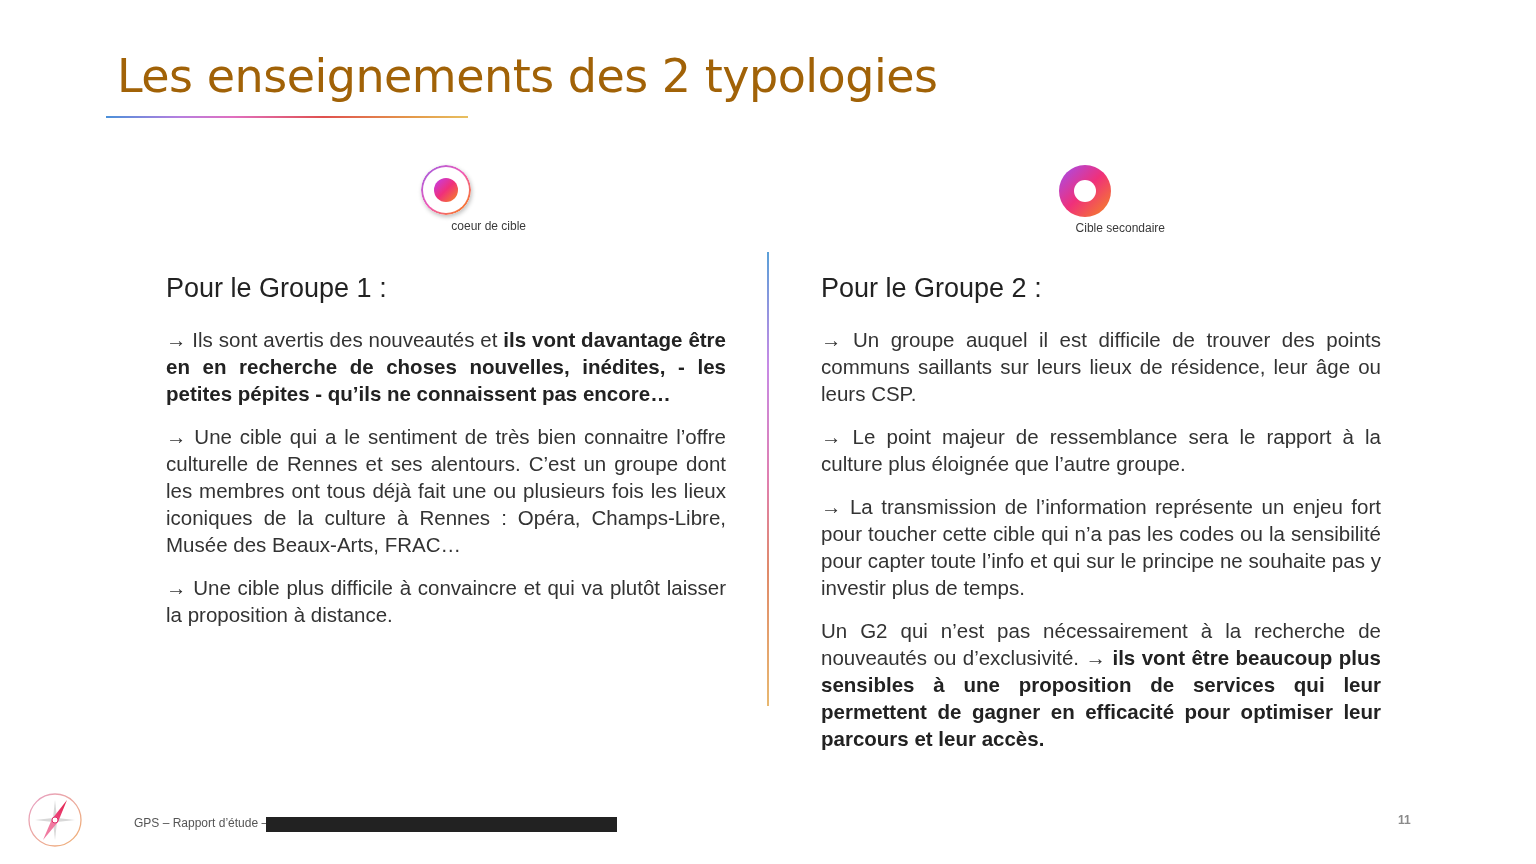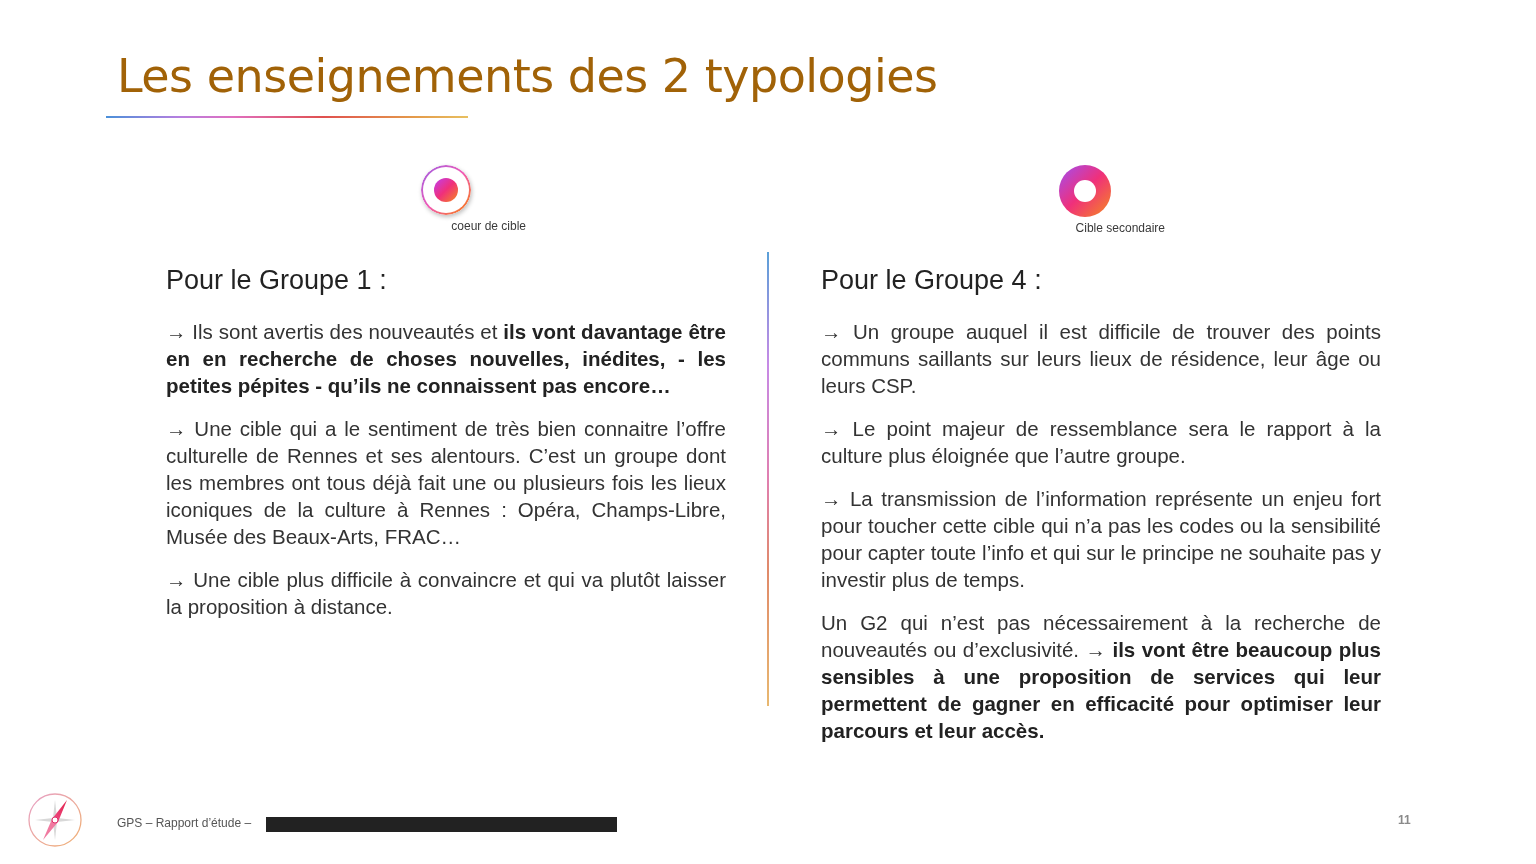--- a/index.html
+++ b/index.html
@@ -39,29 +39,29 @@
       width: 52px; height: 52px; margin: 0 auto; border-radius: 50%; position: relative;
       background: linear-gradient(135deg, #a14ef2 0%, #f0307a 50%, #f58a1f 100%);
     }
     .icon-ring::after {
       content: ""; position: absolute; left: 15px; top: 15px; width: 22px; height: 22px; border-radius: 50%;
       background: #fff;
     }
     .column { position: absolute; width: 560px; }
     .col-1 { left: 166px; top: 258px; }
     .col-2 { left: 821px; top: 258px; }
-    .col-heading { font-size: 27px; font-weight: 400; margin: 4px 0 20px 0; color: #222; line-height: 36px; }
+    .col-heading { font-size: 27px; font-weight: 400; margin: 12px 0 20px 0; color: #222; line-height: 36px; }
     .para { font-size: 20.5px; line-height: 27px; text-align: justify; margin: 0 0 16px 0; color: #333; }
     .para b { font-weight: 700; color: #222; }
     .divider {
       position: absolute; left: 767px; top: 252px; width: 1.5px; height: 454px;
       background: linear-gradient(180deg, #5aa0d8 0%, #c78ae6 25%, #e07fb0 50%, #e08a6a 70%, #e8b870 100%);
     }
     .footer-logo { position: absolute; left: 27px; top: 792px; width: 56px; height: 56px; }
-    .footer-text { position: absolute; left: 117px; top: 816px; font-size: 12px; color: #555; }
+    .footer-text { position: absolute; left: 134px; top: 816px; font-size: 12px; color: #555; }
     .redaction { position: absolute; left: 266px; top: 817px; width: 351px; height: 15px; background: #222; }
     .page-number { position: absolute; left: 1398px; top: 813px; font-size: 12px; font-weight: 700; color: #8a8a8a; }
   </style>
 </head>
 <body>
 
 <h1 class="title">Les enseignements des 2 typologies</h1>
 <div class="title-underline"></div>
 
 <div class="badge badge-1">
@@ -83,21 +83,21 @@
     <span>→ Une cible qui a le sentiment de très bien connaitre l’offre culturelle de Rennes et ses alentours. C’est un groupe dont les membres ont tous déjà fait une ou plusieurs fois les lieux iconiques de la culture à Rennes : Opéra, Champs-Libre, Musée des Beaux-Arts, FRAC…</span>
   </p>
   <p class="para">
     <span>→ Une cible plus difficile à convaincre et qui va plutôt laisser la proposition à distance.</span>
   </p>
 </div>
 
 <div class="divider"></div>
 
 <div class="column col-2">
-  <h2 class="col-heading">Pour le Groupe 4 :</h2>
+  <h2 class="col-heading">Pour le Groupe 2 :</h2>
   <p class="para">
     <span>→ Un groupe auquel il est difficile de trouver des points communs saillants sur leurs lieux de résidence, leur âge ou leurs CSP.</span>
   </p>
   <p class="para">
     <span>→ Le point majeur de ressemblance sera le rapport à la culture plus éloignée que l’autre groupe.</span>
   </p>
   <p class="para">
     <span>→ La transmission de l’information représente un enjeu fort pour toucher cette cible qui n’a pas les codes ou la sensibilité pour capter toute l’info et qui sur le principe ne souhaite pas y investir plus de temps.</span>
   </p>
   <p class="para">

